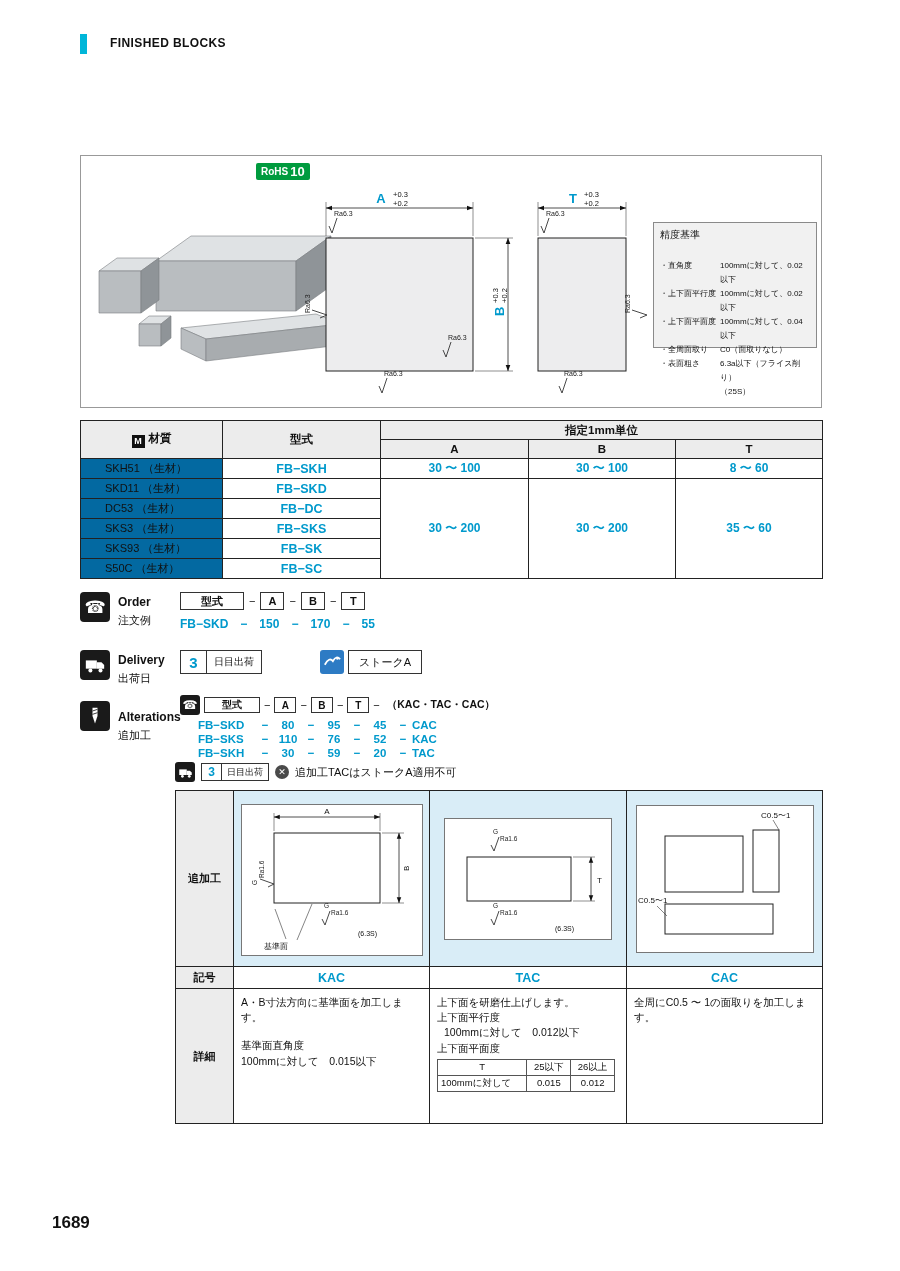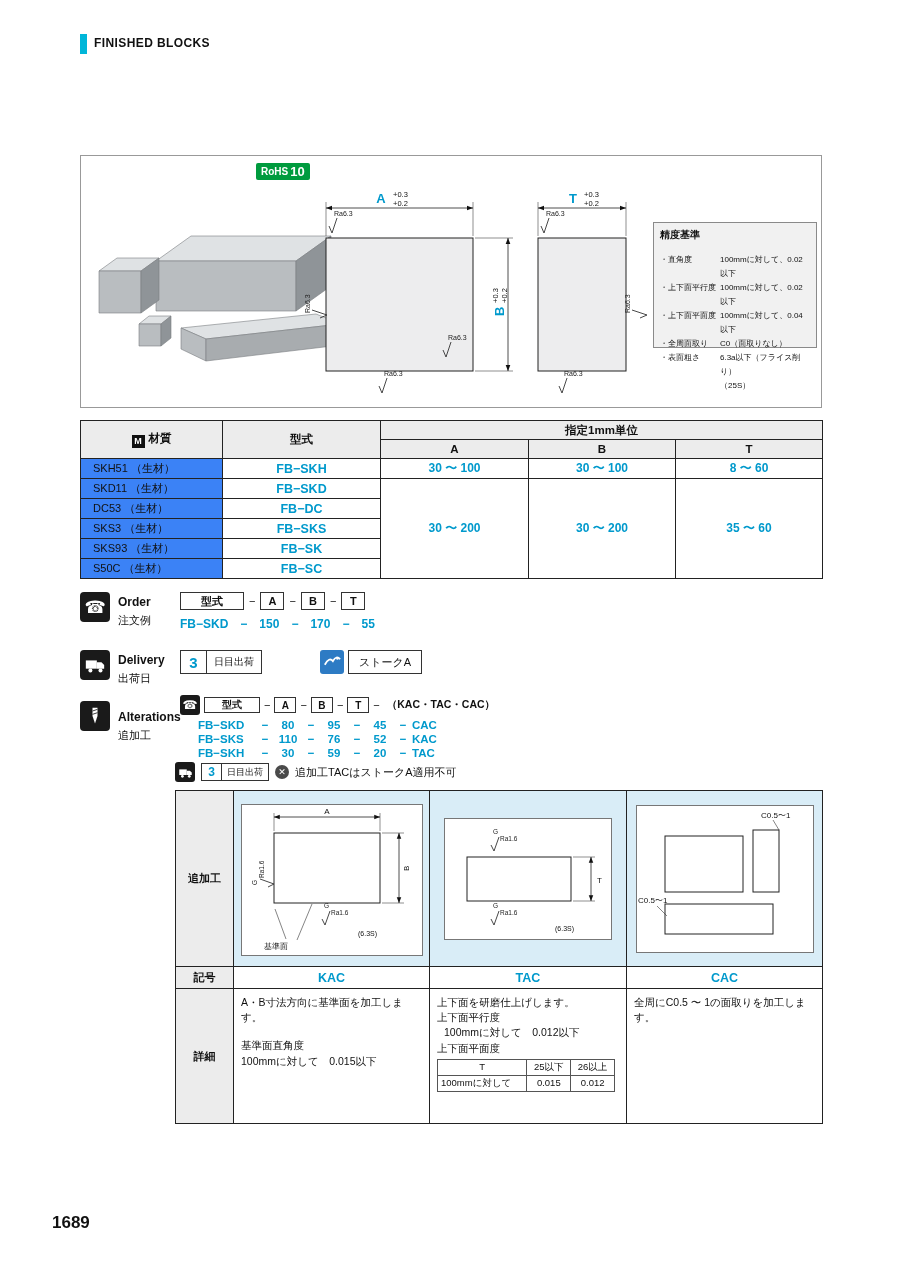--- a/index.html
+++ b/index.html
@@ -1,32 +1,32 @@
 <!DOCTYPE html>
 <html><head>
 <meta charset="utf-8">
 <style>
   * { margin:0; padding:0; box-sizing:border-box; }
   html,body { background:#fff; }
   body { font-family:"Liberation Sans","DejaVu Sans",sans-serif; color:#111; }
   .page { position:relative; width:900px; height:1271px; background:#fff; overflow:hidden; }
 
   
-  .title-wrap { position:absolute; left:80px; top:34px; border-left:7px solid #00b6d9; padding:2px 0 4px 7px; }
+  .title-wrap { position:absolute; left:80px; top:34px; border-left:7px solid #00b6d9; padding:2px 0 4px 23px; }
   .cat-en { font-size:12px; font-weight:bold; letter-spacing:.4px; }
   .big-title { font-size:29px; font-weight:bold; margin-top:2px; letter-spacing:1px; }
 
   
   .hero { position:absolute; left:80px; top:155px; width:742px; height:253px; border:1px solid #999; background:#fff; }
   .hero-svg { position:absolute; left:0; top:0; }
   .rohs { position:absolute; left:175px; top:7px; display:inline-flex; align-items:center; background:#009b3e; color:#fff; height:17px; padding:0 5px; border-radius:2px; }
   .rohs .r1 { font-size:10px; font-weight:bold; }
   .rohs .r2 { font-size:13px; font-weight:bold; margin-left:2px; }
   .acc-panel { position:absolute; left:572px; top:66px; width:164px; height:126px; background:#f1f1f1; border:1px solid #8a8a8a; padding:5px 6px; }
-  .acc-title { font-size:10px; font-weight:bold; margin-bottom:11px; }
+  .acc-title { font-size:10px; font-weight:normal; margin-bottom:17px; }
   .acc-row { display:flex; line-height:14px; }
   .acc-row .al { width:60px; font-size:8px; flex:none; }
   .acc-row .av { font-size:8px; }
 
   .hero-svg text, .dg text { font-family:"Liberation Sans","DejaVu Sans",sans-serif; }
   .dimlbl { font-size:13px; font-weight:bold; fill:#0099cc; }
   .tol { font-size:7.5px; fill:#111; }
   .rgh { font-size:7px; fill:#222; }
   .dgt { font-size:8px; fill:#111; }
   .dgs { font-size:7px; fill:#111; }
@@ -36,21 +36,21 @@
   .outl { fill:#ededee; stroke:#222; stroke-width:1; }
   .wout { fill:#fff; stroke:#222; stroke-width:1; }
   .chk { fill:none; stroke:#333; stroke-width:0.9; }
   .ldr { stroke:#333; stroke-width:0.6; }
 
   
   .spec-table { position:absolute; left:80px; top:420px; width:742px; border-collapse:collapse; table-layout:fixed; }
   .spec-table th, .spec-table td { border:1px solid #222; text-align:center; }
   .spec-table th { background:#ececec; font-size:11.5px; font-weight:bold; height:19px; }
   .spec-table td { height:20px; font-size:11px; background:#fff; }
-  .spec-table td.mat { background:#3b82f6; text-align:left; padding-left:12px; }
+  .spec-table td.mat { background:#0369a1; text-align:left; padding-left:24px; }
   .spec-table td.mod { color:#0099cc; font-weight:bold; font-size:12.5px; }
   .spec-table td.rng { color:#0099cc; font-weight:bold; font-size:12px; }
   .m-icon { display:inline-flex; width:13px; height:13px; background:#111; color:#fff; font-size:9px; font-weight:bold; align-items:center; justify-content:center; margin-right:4px; vertical-align:-2px; }
 
   
   .sec { position:absolute; left:80px; }
   .sec-icon { position:absolute; left:0; top:2px; width:30px; height:30px; background:#1a1a1a; border-radius:4px; color:#fff; display:flex; align-items:center; justify-content:center; font-size:17px; }
   .sec-labels { position:absolute; left:38px; top:2px; width:62px; }
   .sec-en { font-size:12px; font-weight:bold; }
   .sec-jp { font-size:11px; }

